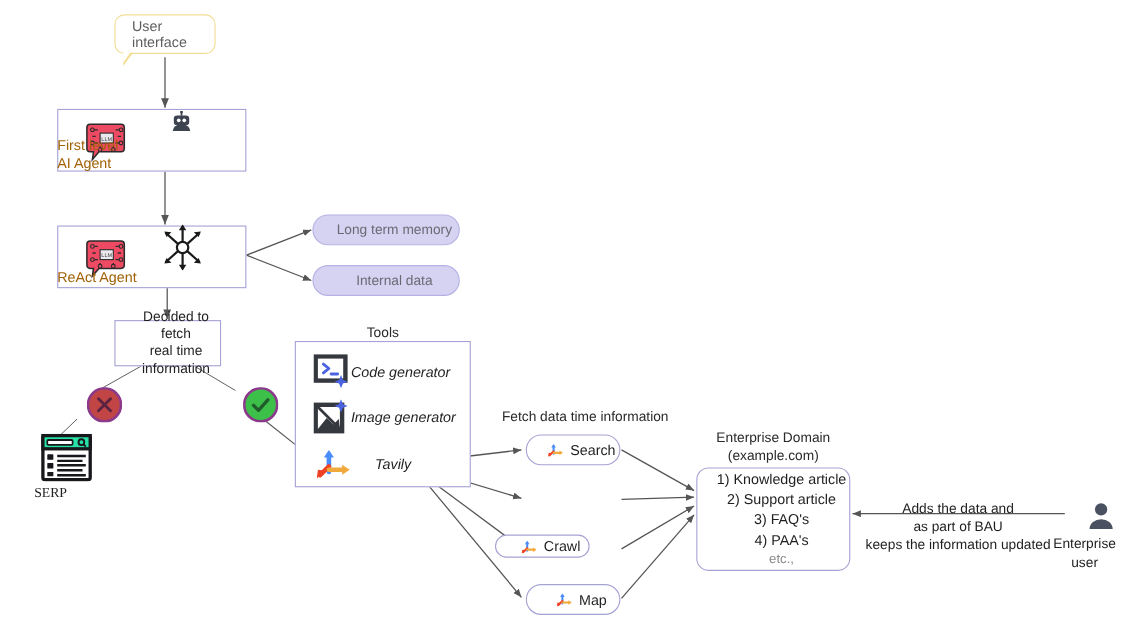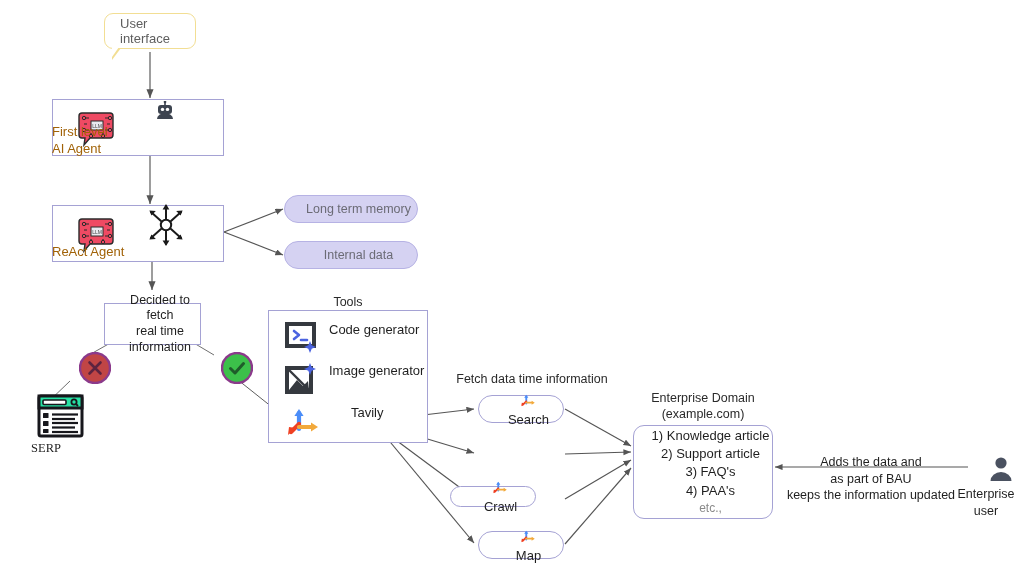--- a/index.html
+++ b/index.html
@@ -24,39 +24,39 @@
   .abox-label{position:absolute;width:100%;text-align:left;font-size:13px;color:#a16207;line-height:1.28;}
 
   
   .pill-lav{background:#d5d2f2;border:1.2px solid #b6b2e4;border-radius:999px;
             display:flex;align-items:center;justify-content:center;
             font-size:12.5px;color:#6b6b75;}
 
   
   .pill-w{background:#fff;border:1.2px solid #a5a2d4;border-radius:999px;
           display:flex;align-items:center;justify-content:center;gap:4px;
-          font-size:13px;color:#1f1f1f;flex-direction:column;}
+          font-size:13px;color:#1f1f1f;}
 
   
   .dbox{border:1.3px solid #a5a2d4;background:#fff;
         display:flex;align-items:center;justify-content:center;text-align:center;
         font-size:12.5px;line-height:1.25;color:#1f1f1f;}
 
   
   .ebox{border:1.4px solid #a5a2d4;background:#fff;border-radius:11px;
         display:flex;flex-direction:column;align-items:center;justify-content:center;
         font-size:13px;line-height:1.42;color:#1f1f1f;}
   .ebox .etc{color:#8a8a8a;font-size:12px;}
 
   
   .cap{position:absolute;font-size:12.5px;color:#2a2a2a;text-align:center;line-height:1.3;}
 
   
   .tools-box{border:1.2px solid #a5a2d4;background:#fff;}
-  .tool-row{position:absolute;display:flex;align-items:flex-start;gap:10px;font-size:13px;}
+  .tool-row{position:absolute;display:flex;align-items:center;font-size:13px;font-style:italic;}
 
   .lbl-small{position:absolute;font-size:12.5px;color:#1f1f1f;text-align:center;line-height:1.32;}
 
   svg{display:block;}
 </style>
 </head>
 <body>
 
 <div id="stage">
 
@@ -192,21 +192,21 @@
     <span>ReAct Agent</span>
   </div>
 
   <div class="node pill-lav" style="left:284px;top:195px;width:134px;height:28px;">
     <span>Long term memory</span>
   </div>
   <div class="node pill-lav" style="left:284px;top:241px;width:134px;height:28px;">
     <span>Internal data</span>
   </div>
 
-  <div class="node dbox" style="left:104px;top:291px;width:97px;height:42px;margin-top:12px;">
+  <div class="node dbox" style="left:104px;top:291px;width:97px;height:42px;">
     <div>
       <div>Decided to fetch</div>
       <div>real time</div>
       <div>information</div>
     </div>
   </div>
 
   <div class="node" style="left:64px;top:352px;width:32px;height:32px;">
     <svg width="32" height="32" viewBox="0 0 32 32">
       <circle cx="16" cy="16" r="15" fill="#c14545" stroke="#8b3a8b" stroke-width="2.4"></circle>

